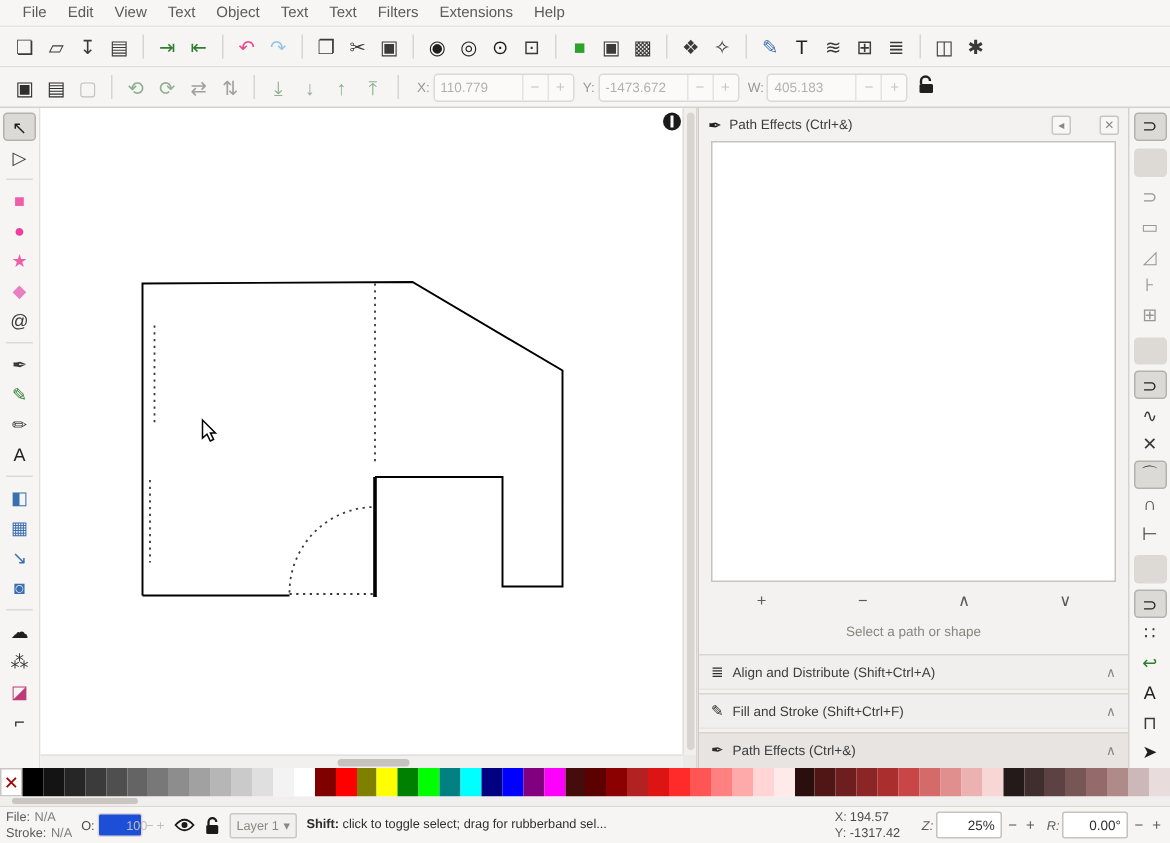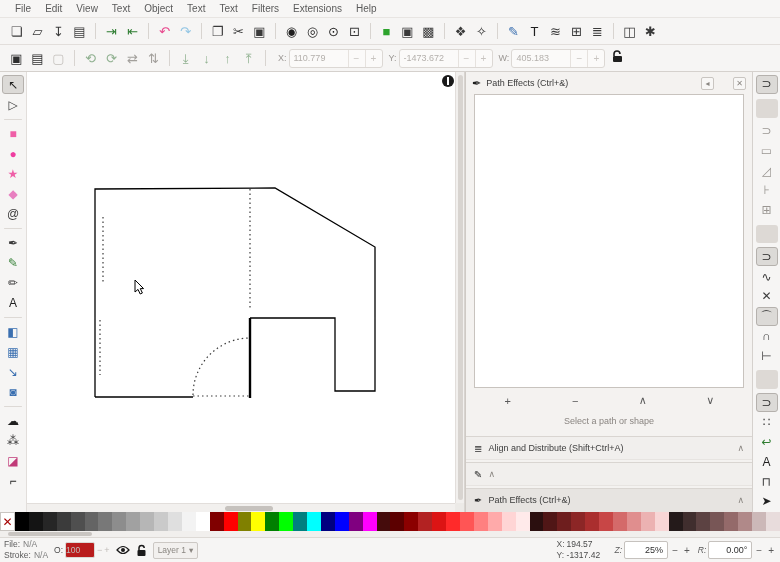--- a/index.html
+++ b/index.html
@@ -106,21 +106,21 @@
   .palette-scroll { height:6px; background:#f1efed; position:relative; }
   .palette-scroll .thumb { position:absolute; left:8px; top:1px; width:84px; height:4px; background:#c9c5c1; border-radius:2px; }
   .statusbar {
     height:25px; display:flex; align-items:center; gap:6px; padding:0 4px;
     background:#f6f5f4; border-top:1px solid #ddd9d5; font-size:8.5px; color:#4a4a4a;
   }
   .fs-block { line-height:1.3; }
   .fs-block .lab { color:#5a5a5a; }
   .fs-block .val { color:#7d7d7d; margin-left:3px; }
   .op-block { display:flex; align-items:center; gap:2px; }
-  .op-box { width:30px; height:16px; border:1px solid #dcd8d4; border-radius:2px; background:#b91c1c; color:#c0bcb8; display:flex; align-items:center; padding-left:0; }
+  .op-box { width:30px; height:16px; border:1px solid #dcd8d4; border-radius:2px; background:#1d4ed8; color:#c0bcb8; display:flex; align-items:center; padding-left:18px; }
   .tiny-btn { color:#c0bcb8; font-size:9px; }
   .sb-icon { font-size:12px; color:#1a1a1a; display:flex; align-items:center; }
   .layer-combo {
     height:17px; border:1px solid #ccc8c4; border-radius:2px; background:#f2f0ee;
     display:flex; align-items:center; gap:3px; padding:0 4px; color:#8a8681;
   }
   .msg-block { flex:1; line-height:1.35; color:#2e2e2e; overflow:hidden; white-space:nowrap; }
   .msg-block b { font-weight:bold; }
   .xy-block { line-height:1.35; }
   .xy-block .xlab { display:inline-block; width:10px; color:#5a5a5a; }
@@ -313,20 +313,21 @@
     <div class="lpe-hint">Select a path or shape</div>
     <div>
 
     <div class="acc-bar">
           <span class="aicon">≣</span>
           <span class="atitle">Align and Distribute (Shift+Ctrl+A)</span>
           <span class="achev">∧</span>
         </div>
         <div class="acc-bar">
           <span class="aicon">✎</span>
+          <span class="atitle">Fill and Stroke (Shift+Ctrl+F)</span>
           <span class="achev">∧</span>
         </div>
         <div class="acc-bar highlight">
           <span class="aicon">✒</span>
           <span class="atitle">Path Effects (Ctrl+&amp;)</span>
           <span class="achev">∧</span>
         </div>
       </div>
   </div>
 
@@ -442,20 +443,21 @@
     <svg width="11" height="13" viewBox="0 0 11 13">
         <path d="M3 6 V4 a2.6 2.6 0 0 1 5.2 0" fill="none" stroke="#1a1a1a" stroke-width="1.5"></path>
         <rect x="1.5" y="6" width="8" height="6" rx="1" fill="#1a1a1a"></rect>
       </svg>
   </span>
   <span class="layer-combo">
     <span>Layer 1</span>
     <span>▾</span>
   </span>
   <div class="msg-block">
+    <div><b>Shift:</b><span> click to toggle select; drag for rubberband sel...</span></div>
   </div>
   <div class="xy-block">
     <div><span class="xlab">X:</span><span class="xval">194.57</span></div>
     <div><span class="xlab">Y:</span><span class="xval">-1317.42</span></div>
   </div>
   <div class="zr-block">
     <span class="zr-lab">Z:</span>
     <span class="zr-box">25%</span>
     <span class="pm">−</span>
     <span class="pm">+</span>

